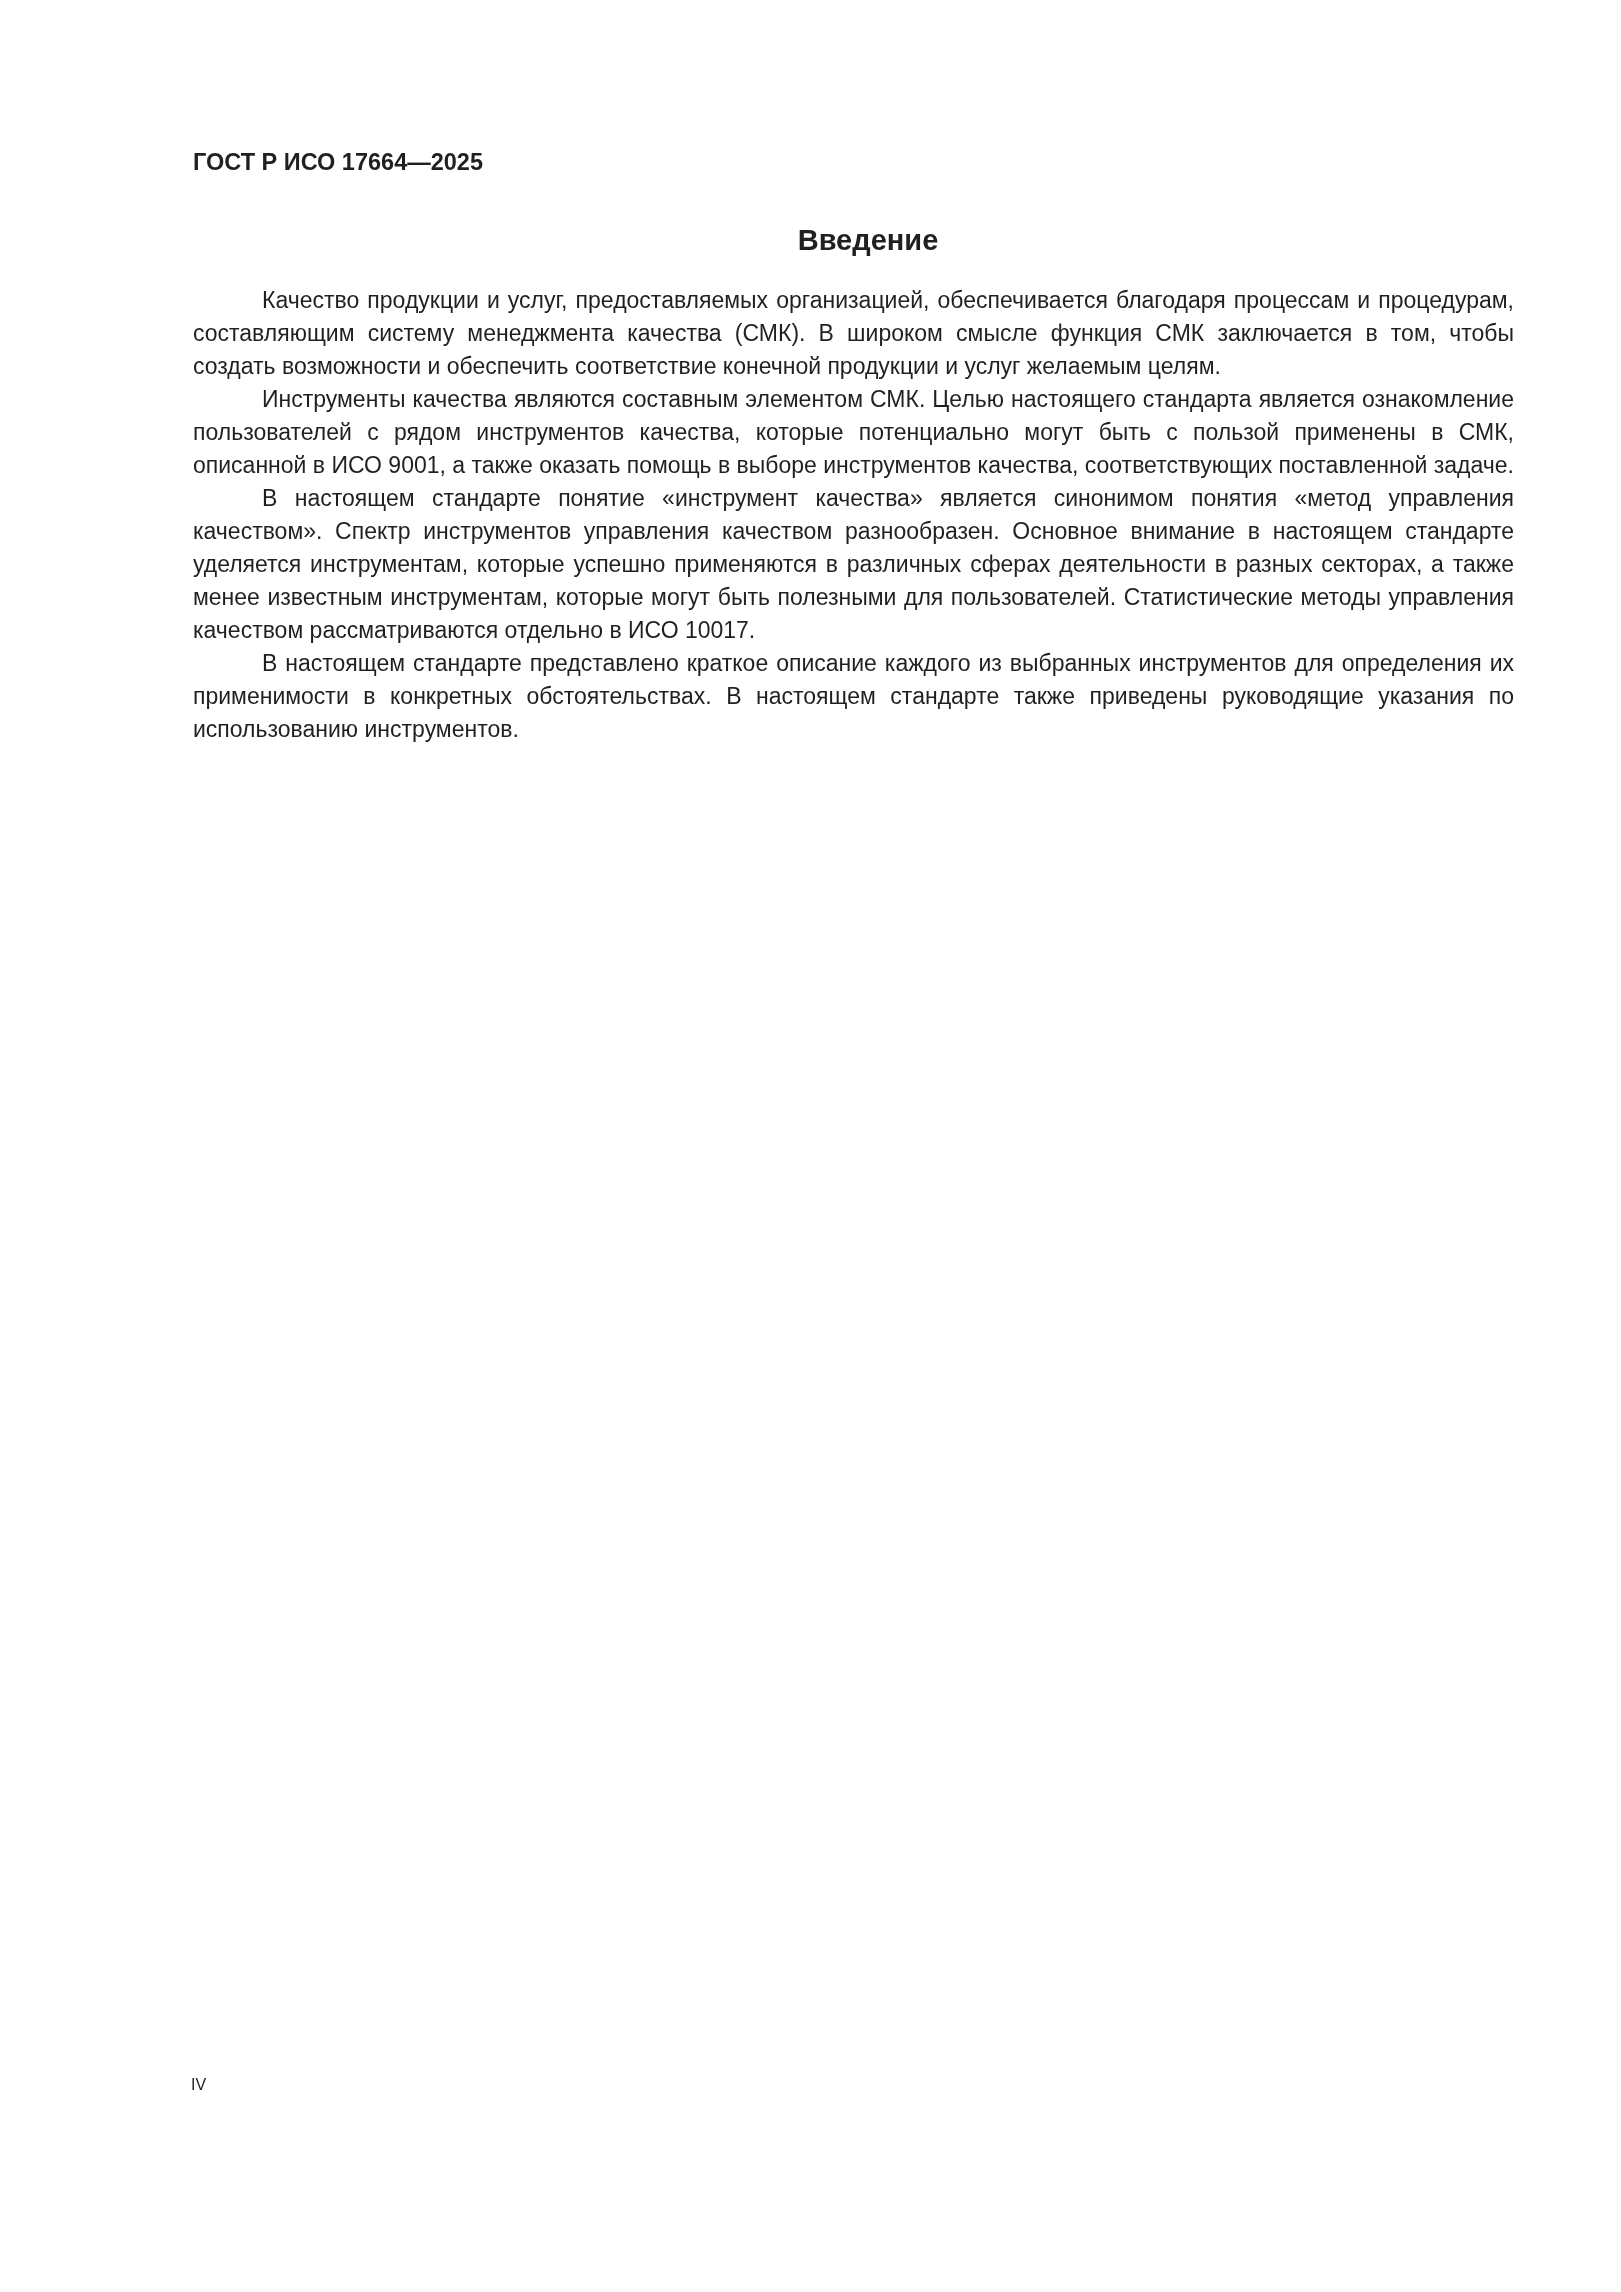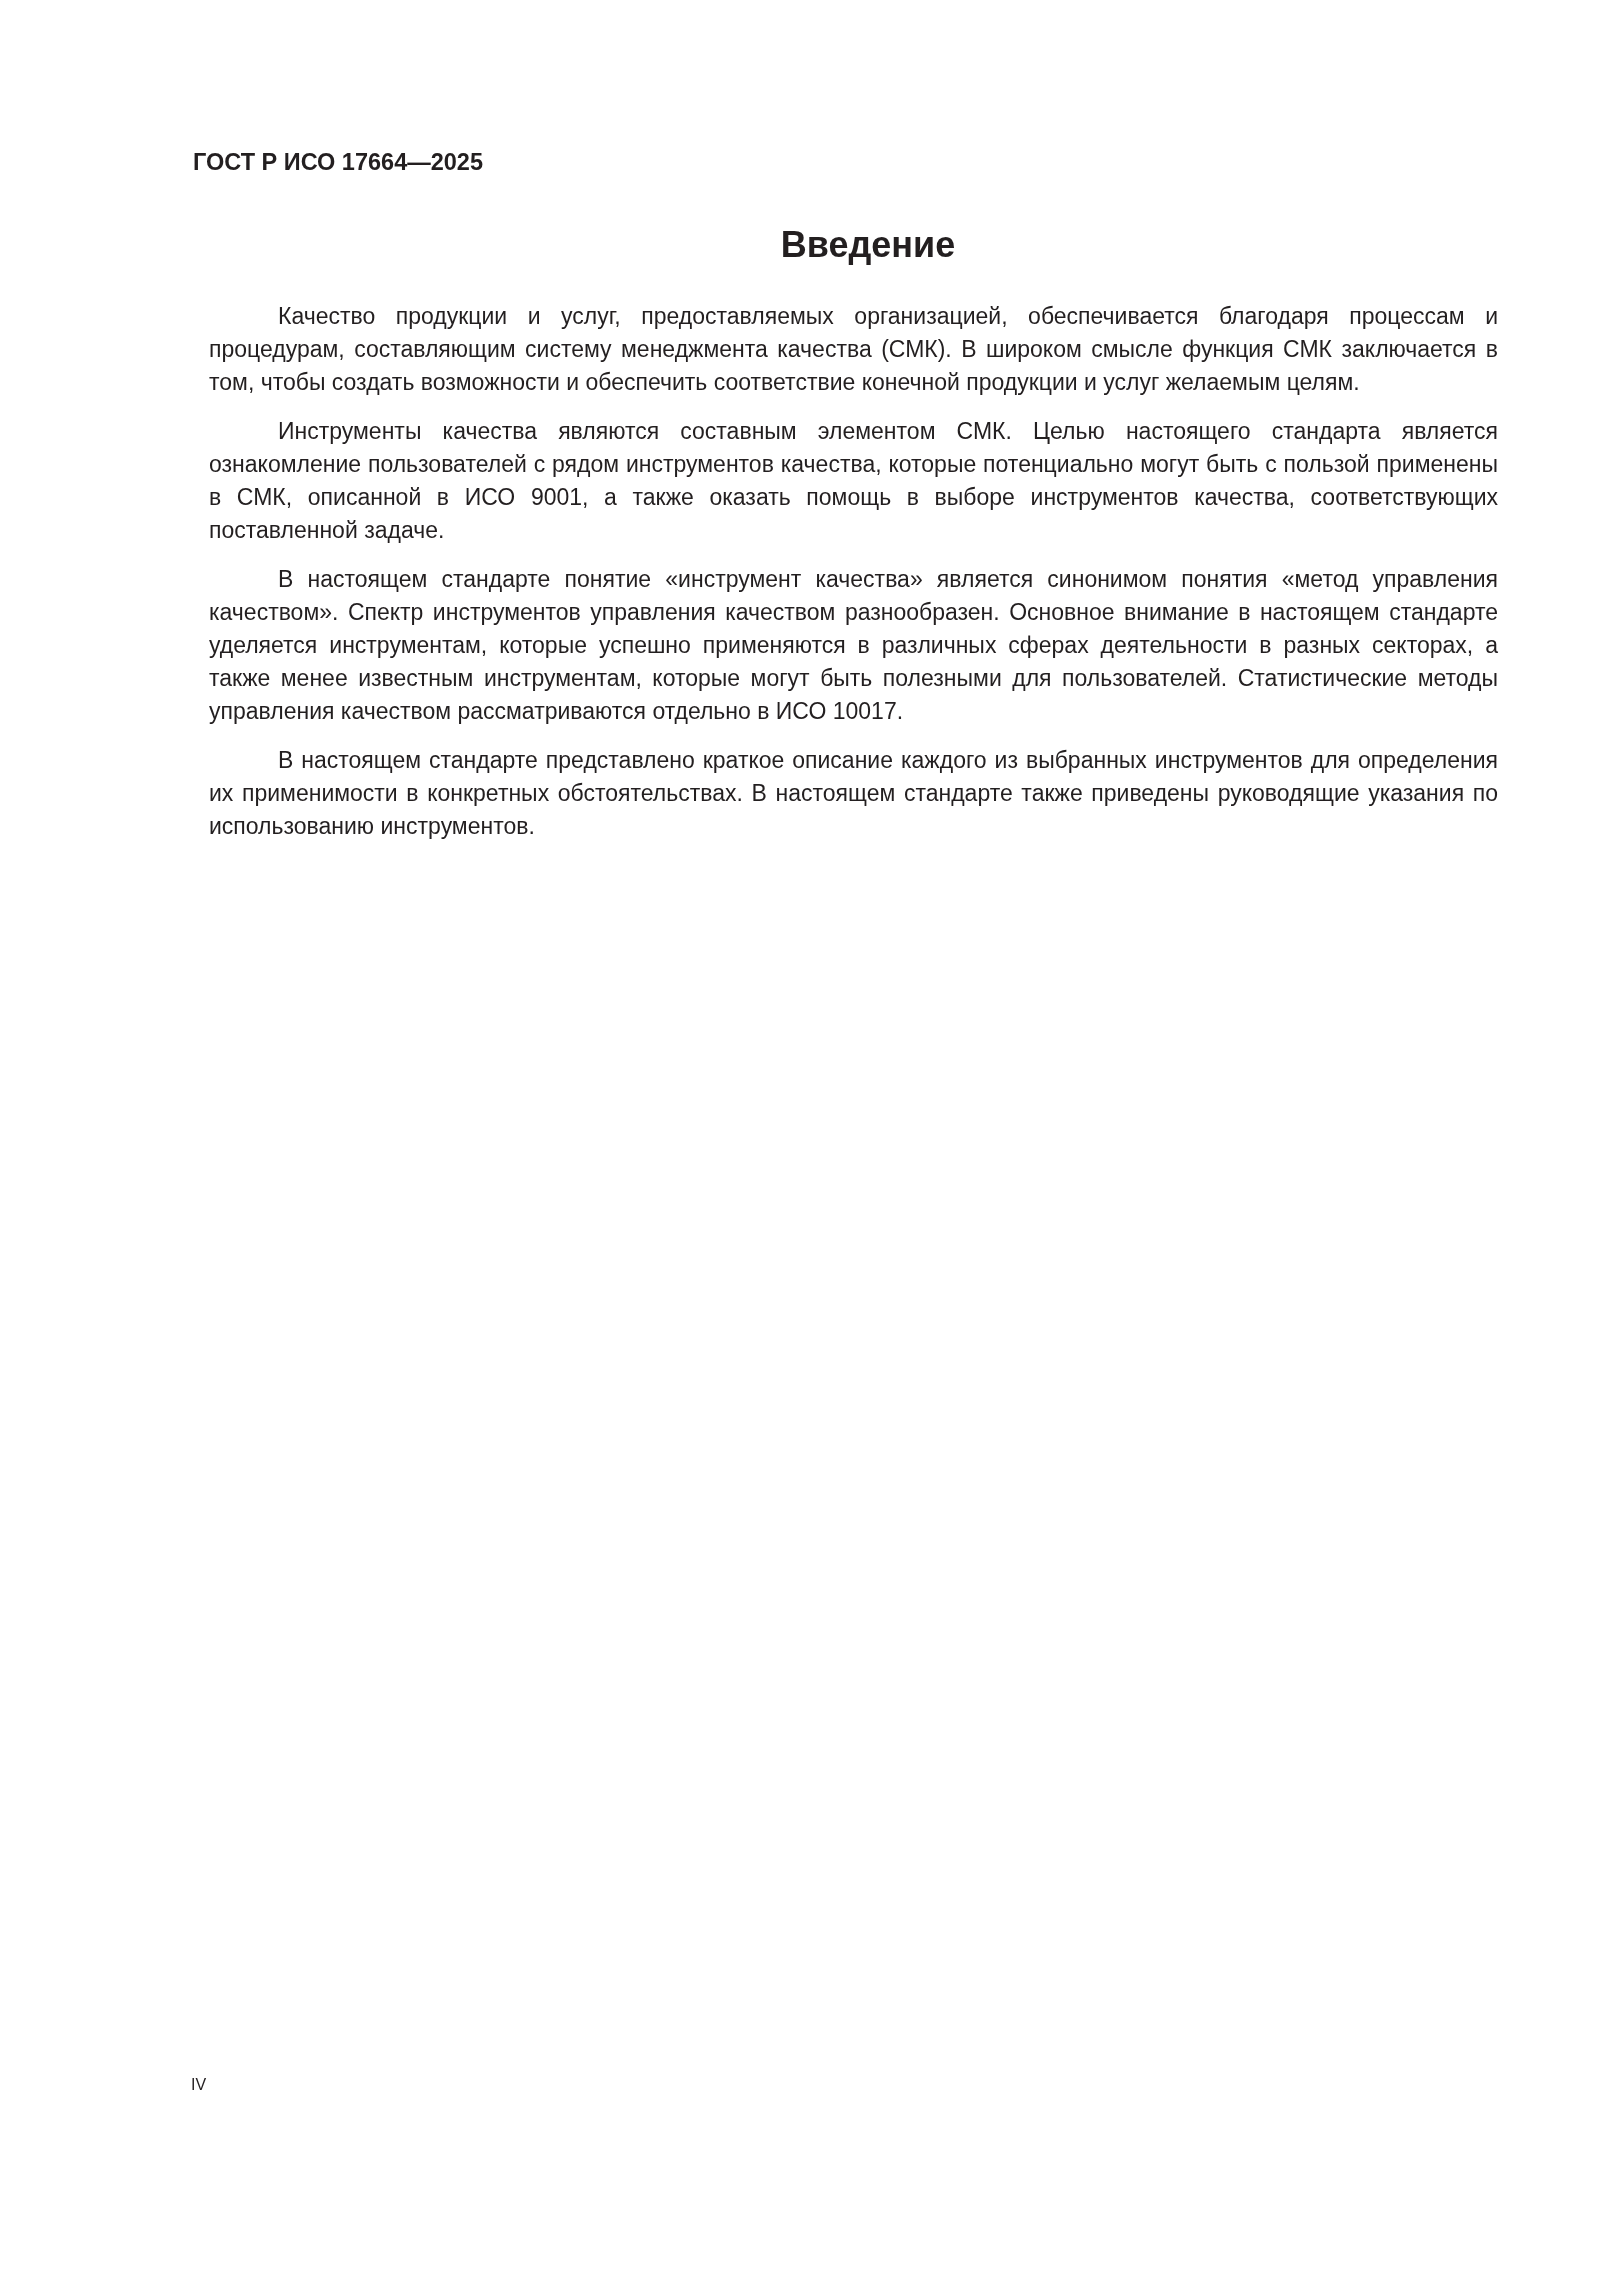--- a/index.html
+++ b/index.html
@@ -23,33 +23,33 @@
       font-weight: bold;
       letter-spacing: 0px;
       white-space: nowrap;
     }
     .section-title {
       position: absolute;
       left: 193px;
       width: 1321px;
       top: 224px;
       text-align: center;
-      font-size: 36px;
+      font-size: 29px;
       font-weight: bold;
       padding-left: 29px;
       box-sizing: border-box;
     }
     .body-text {
       position: absolute;
       left: 193px;
       top: 284px;
       width: 1321px;
     }
     .body-text p {
-      margin: 16px;
+      margin: 0;
       font-size: 23px;
       line-height: 33px;
       text-align: justify;
       text-indent: 69px;
       hyphens: manual;
     }
     .page-number {
       position: absolute;
       left: 191px;
       top: 2076px;

